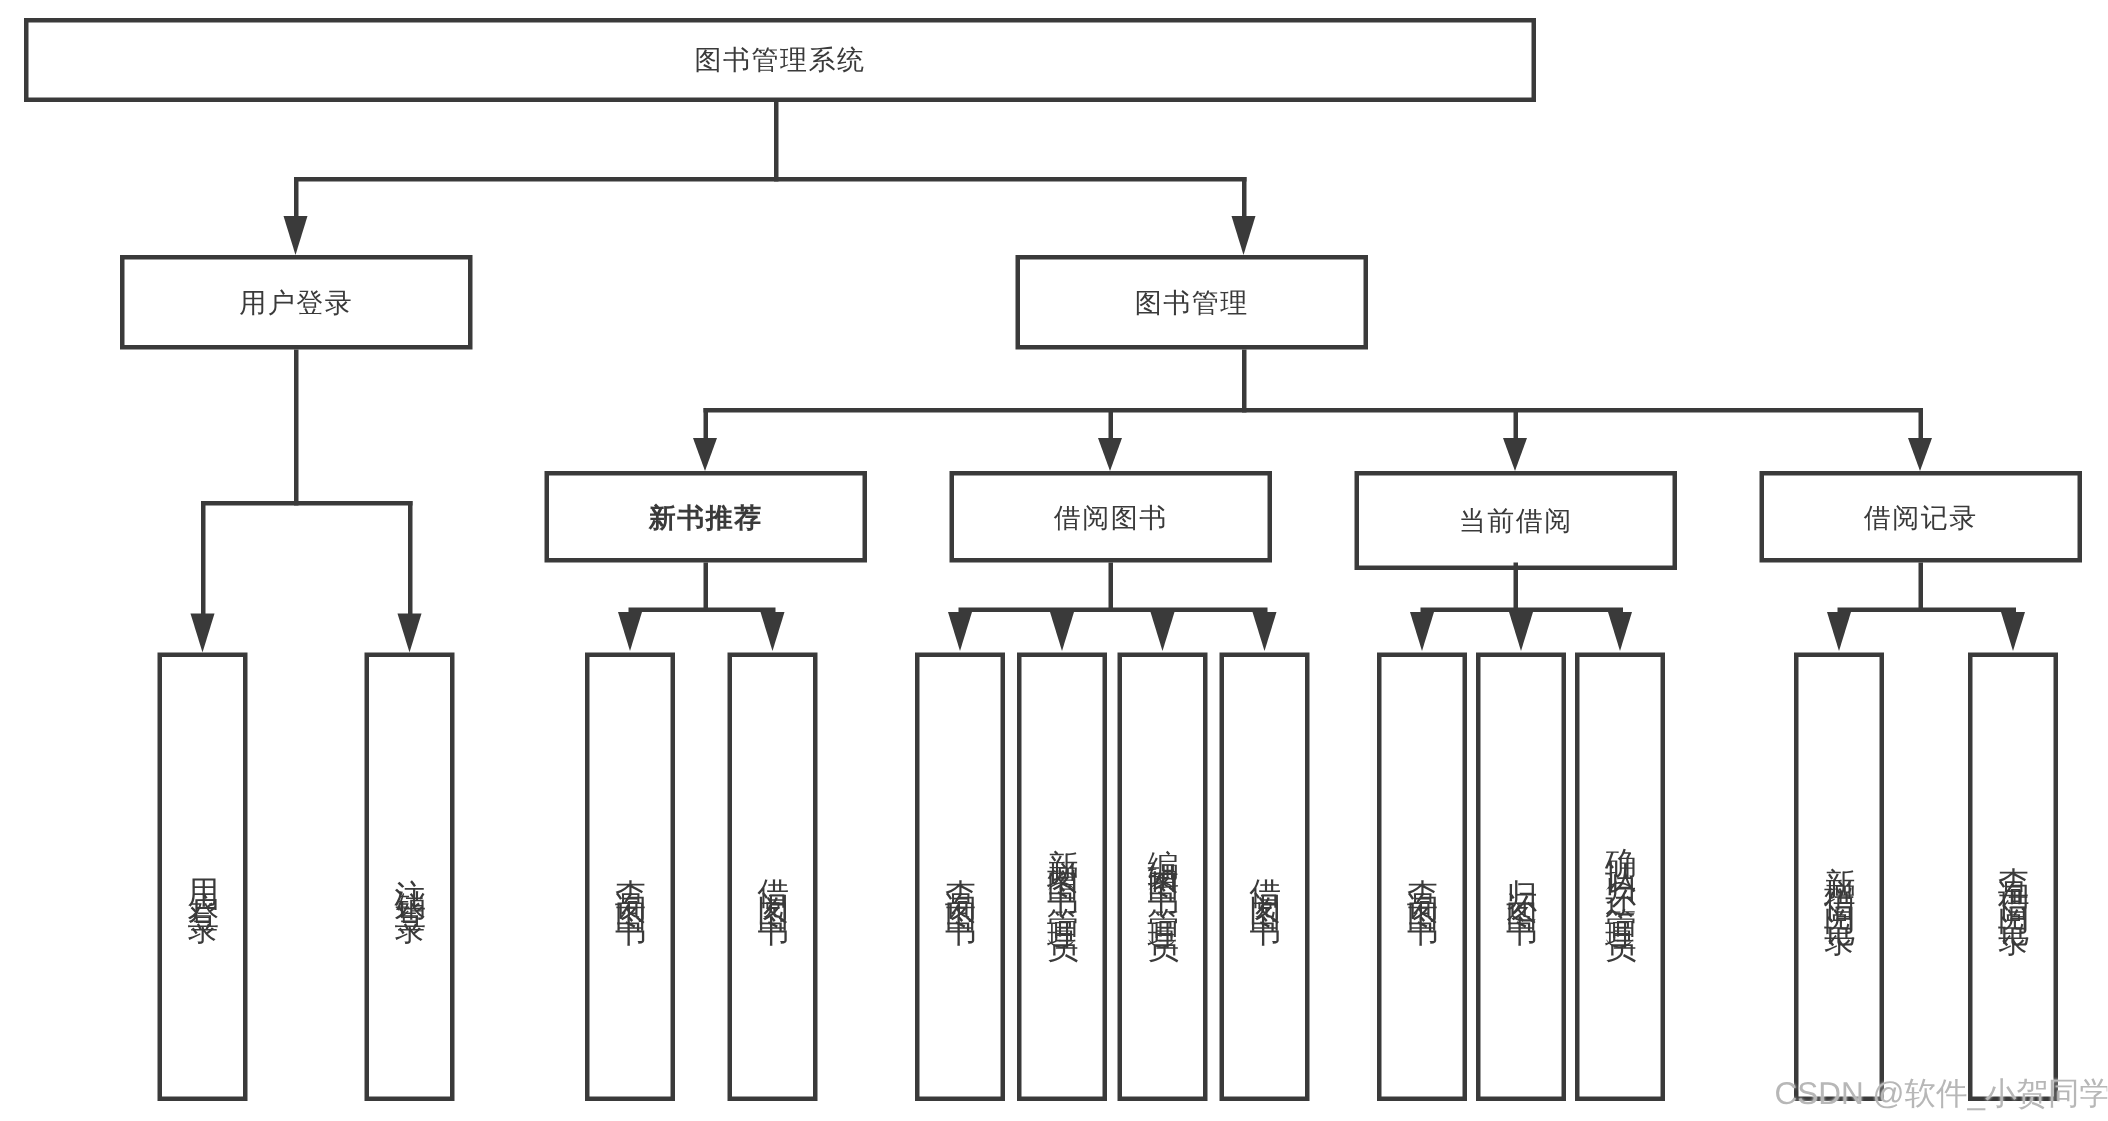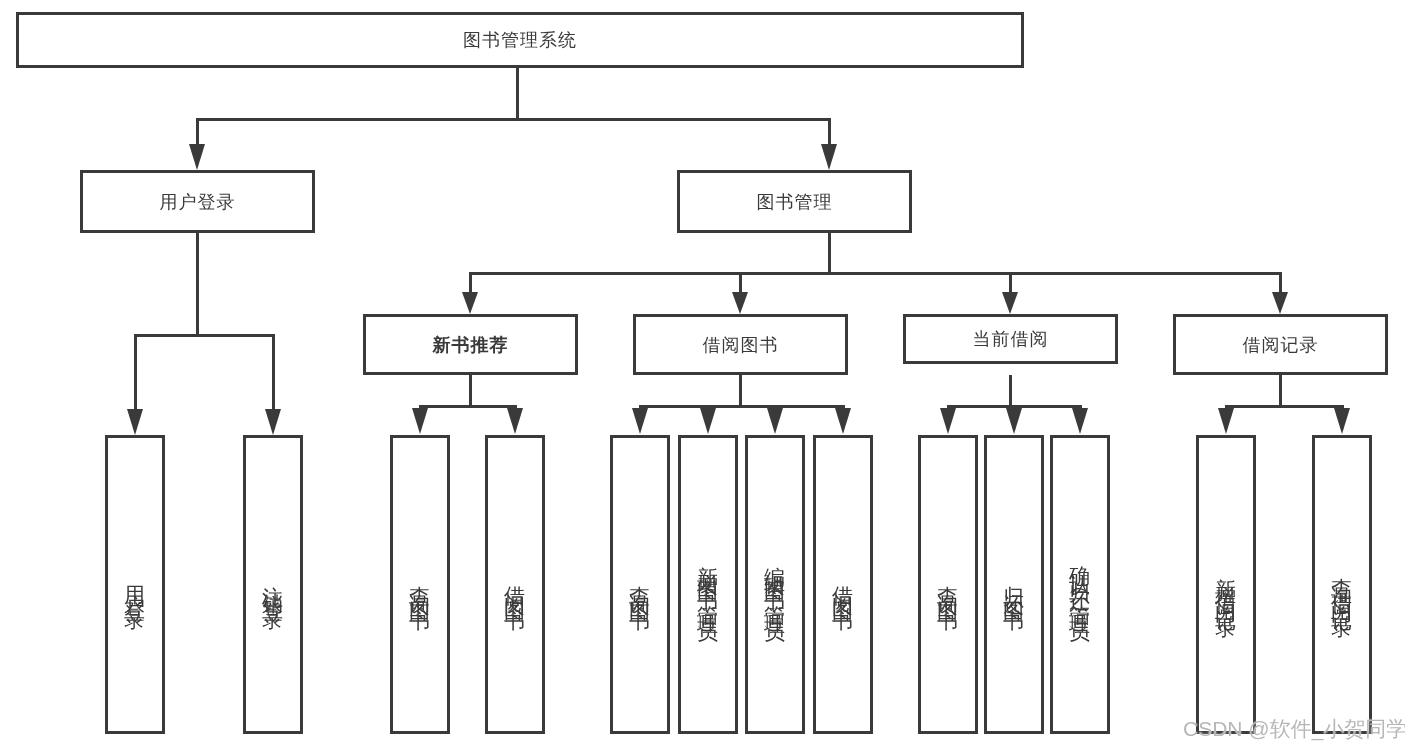--- a/index.html
+++ b/index.html
@@ -29,21 +29,21 @@
   .arr.short{border-top-width:22px;}
 
   
   .n-root{left:16px;top:12px;width:1008px;height:56px;}
   
   .n-user-login{left:80px;top:170px;width:235px;height:63px;}
   .n-book-mgmt{left:677px;top:170px;width:235px;height:63px;}
   
   .n-new-books{left:363px;top:314px;width:215px;height:61px;font-weight:bold;}
   .n-book-borrow{left:633px;top:314px;width:215px;height:61px;}
-  .n-current-borrow{left:903px;top:314px;width:215px;height:50px;}
+  .n-current-borrow{left:903px;top:314px;width:215px;height:66px;}
   .n-borrow-records{left:1173px;top:314px;width:215px;height:61px;}
   
   .leaf{top:435px;width:60px;height:299px;}
   .lf1{left:105px;} .lf2{left:243px;}
   .lf3{left:390px;} .lf4{left:485px;}
   .lf5{left:610px;} .lf6{left:678px;} .lf7{left:745px;} .lf8{left:813px;}
   .lf9{left:918px;} .lf10{left:984px;} .lf11{left:1050px;}
   .lf12{left:1196px;} .lf13{left:1312px;}
 
   .watermark{position:absolute;left:1183px;top:715px;font-size:21px;

